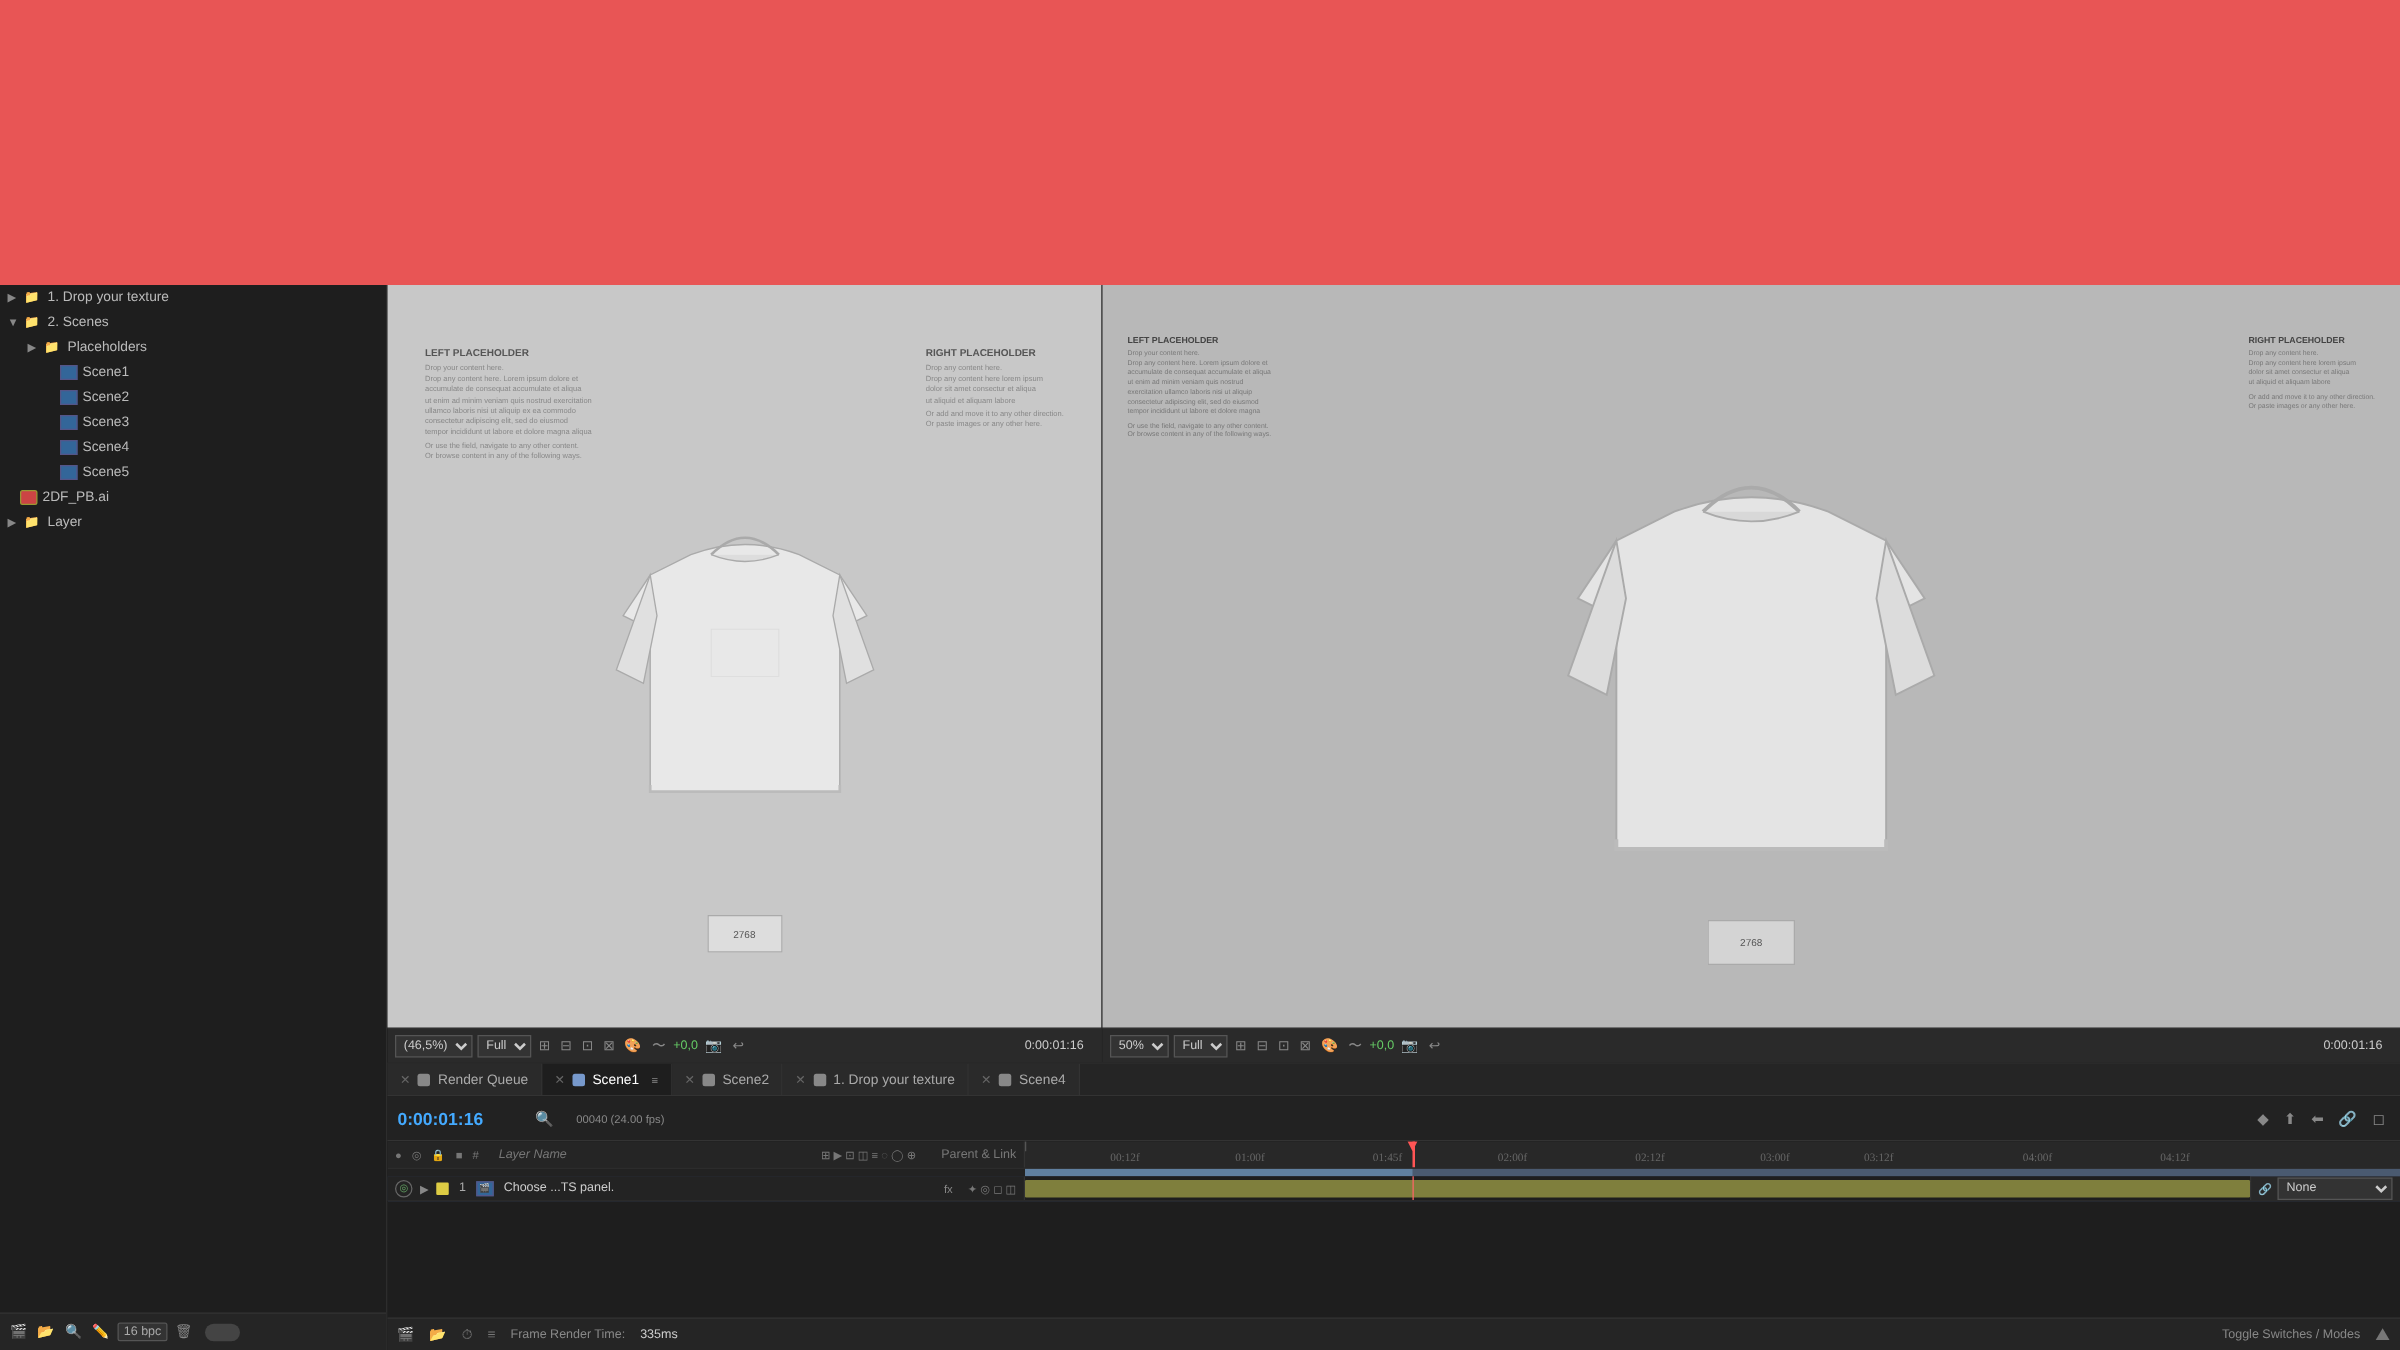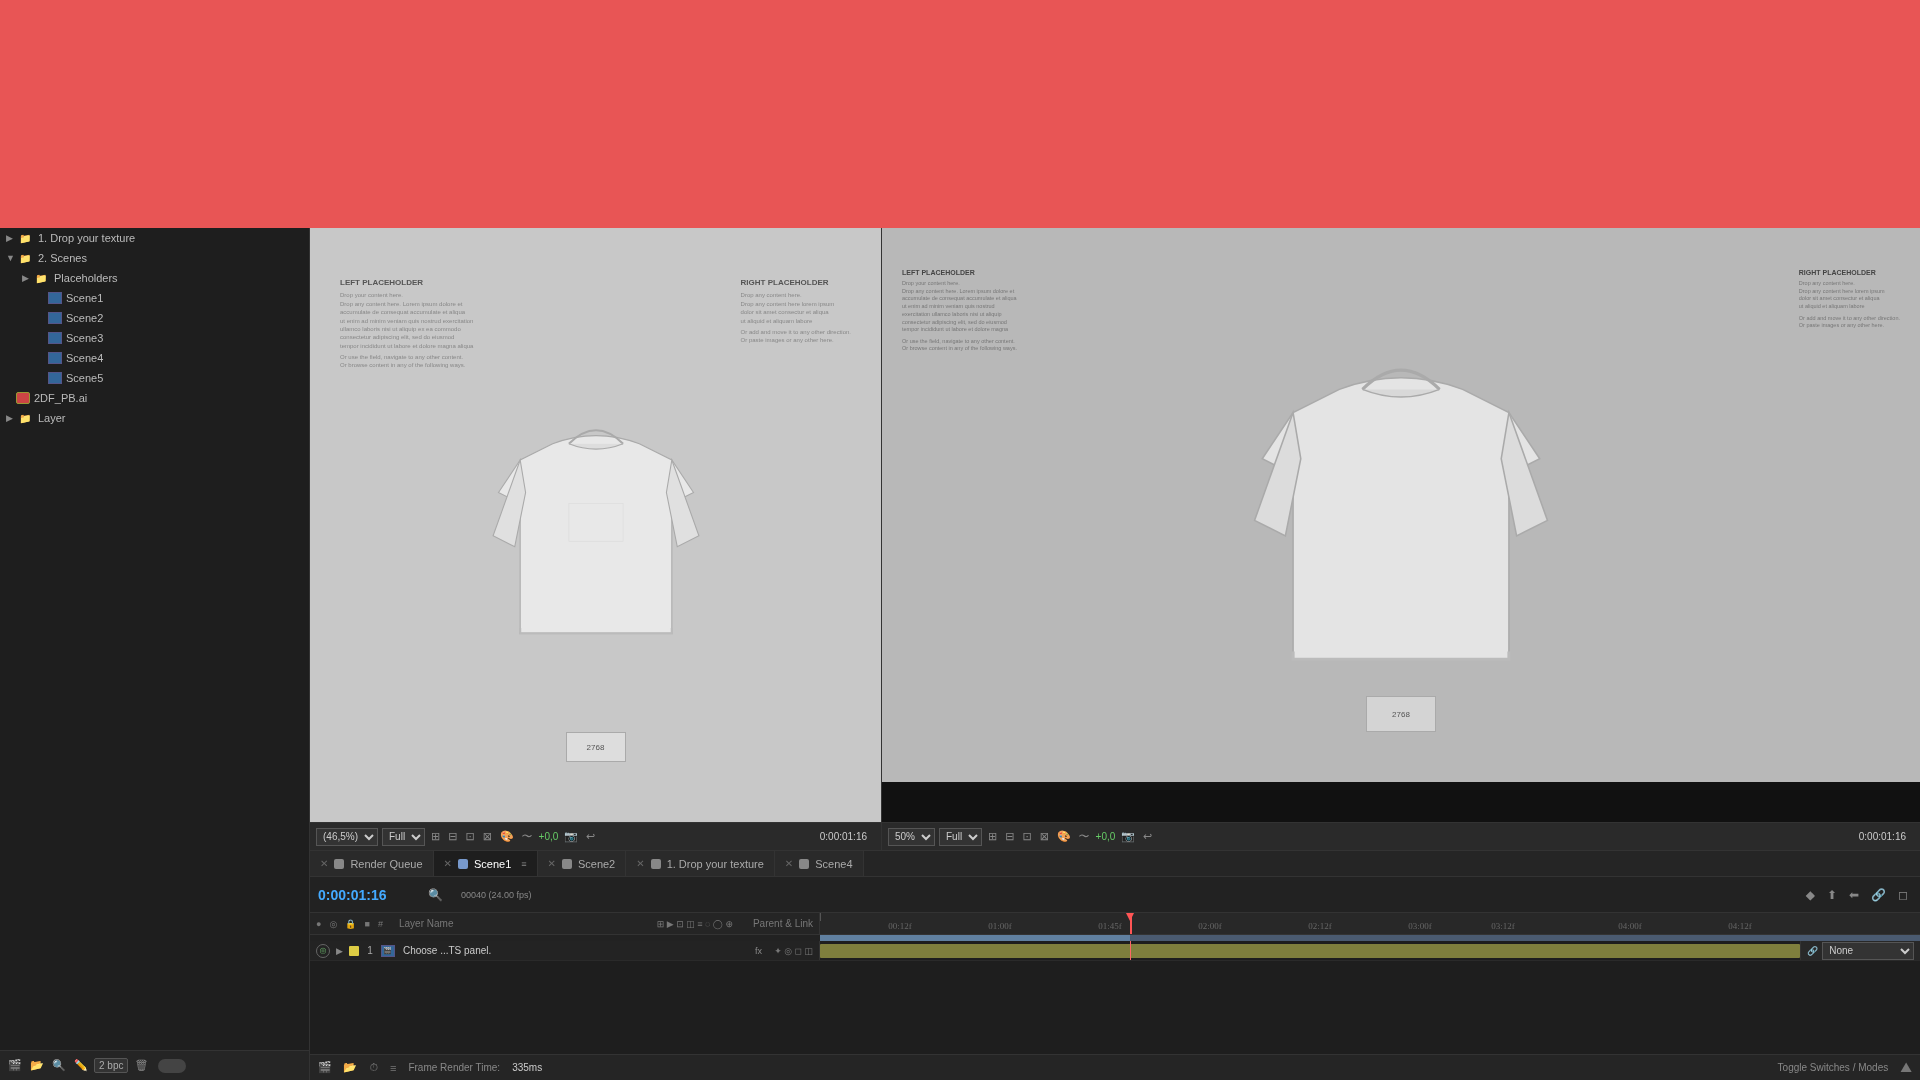--- a/index.html
+++ b/index.html
@@ -211,21 +211,20 @@
 
     #viewer-right-bar {
       height: 28px;
       background: #2a2a2a;
       border-top: 1px solid #333;
       display: flex;
       align-items: center;
       padding: 0 6px;
       gap: 4px;
       font-size: 10px;
-      margin-top: 40px;
     }
 
     .viewer-select {
       background: #333;
       border: 1px solid #555;
       color: #ccc;
       font-size: 10px;
       padding: 1px 4px;
       cursor: pointer;
       height: 20px;
@@ -547,21 +546,21 @@
         <span class="tree-label">Layer</span>
       </div>
 
     </div>
 
     <div id="left-toolbar">
       <button class="toolbar-btn">🎬</button>
       <button class="toolbar-btn">📂</button>
       <button class="toolbar-btn">🔍</button>
       <button class="toolbar-btn">✏️</button>
-      <span class="bpc-badge">2 bpc</span>
+      <span class="bpc-badge">16 bpc</span>
       <button class="toolbar-btn">🗑</button>
       <span style="background:#444;width:28px;height:14px;border-radius:7px;display:inline-block;margin-left:4px;"></span>
     </div>
   </div>
 
   <div id="right-area">
 
     <div id="viewers-row">
 
       <div id="viewer-left">
@@ -763,21 +762,21 @@
 
       <div id="timeline-body">
 
         <div id="timeline-header-row">
           <div id="track-labels-header">
             <span style="font-size:9px;color:#777;">●</span>
             <span style="font-size:9px;color:#777;">◎</span>
             <span style="font-size:9px;color:#777;">🔒</span>
             <span style="font-size:9px;color:#777;">■</span>
             <span style="font-size:9px;color:#777;">#</span>
-            <span class="col-label" style="margin-left:8px;">Layer Name</span>
+            <span class="col-label" style="margin-left:8px;font-style:italic;">Layer Name</span>
             <span style="font-size:9px;color:#777;margin-left:auto;">⊞ ▶ ⊡ ◫ ≡ ◌ ◯ ⊕</span>
             <span class="col-label" style="margin-left:12px;">Parent &amp; Link</span>
           </div>
 
           <div id="timeline-ruler">
             <div class="ruler-container">
 
               <div class="ruler-tick" style="left:0px;"></div>
               <span class="ruler-tick-label" style="left:80px;">00:12f</span>
               <span class="ruler-tick-label" style="left:180px;">01:00f</span>

